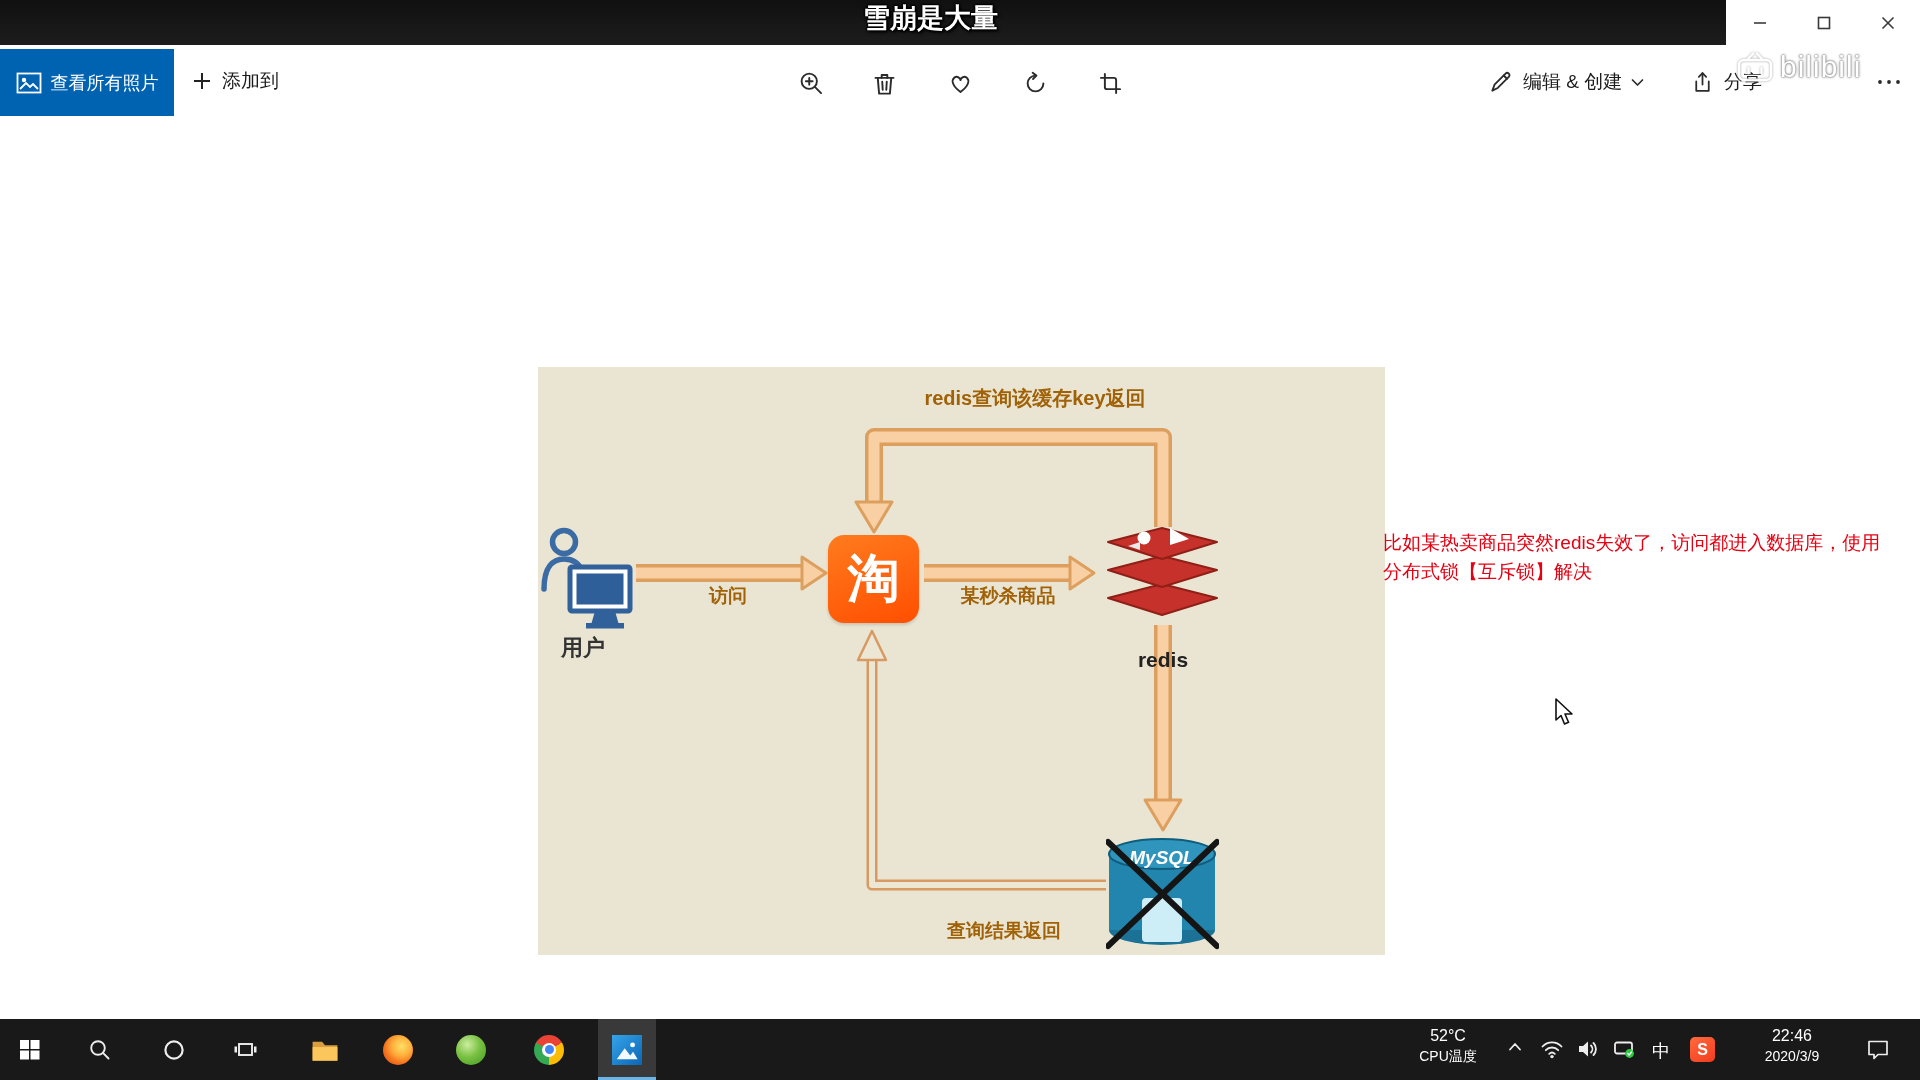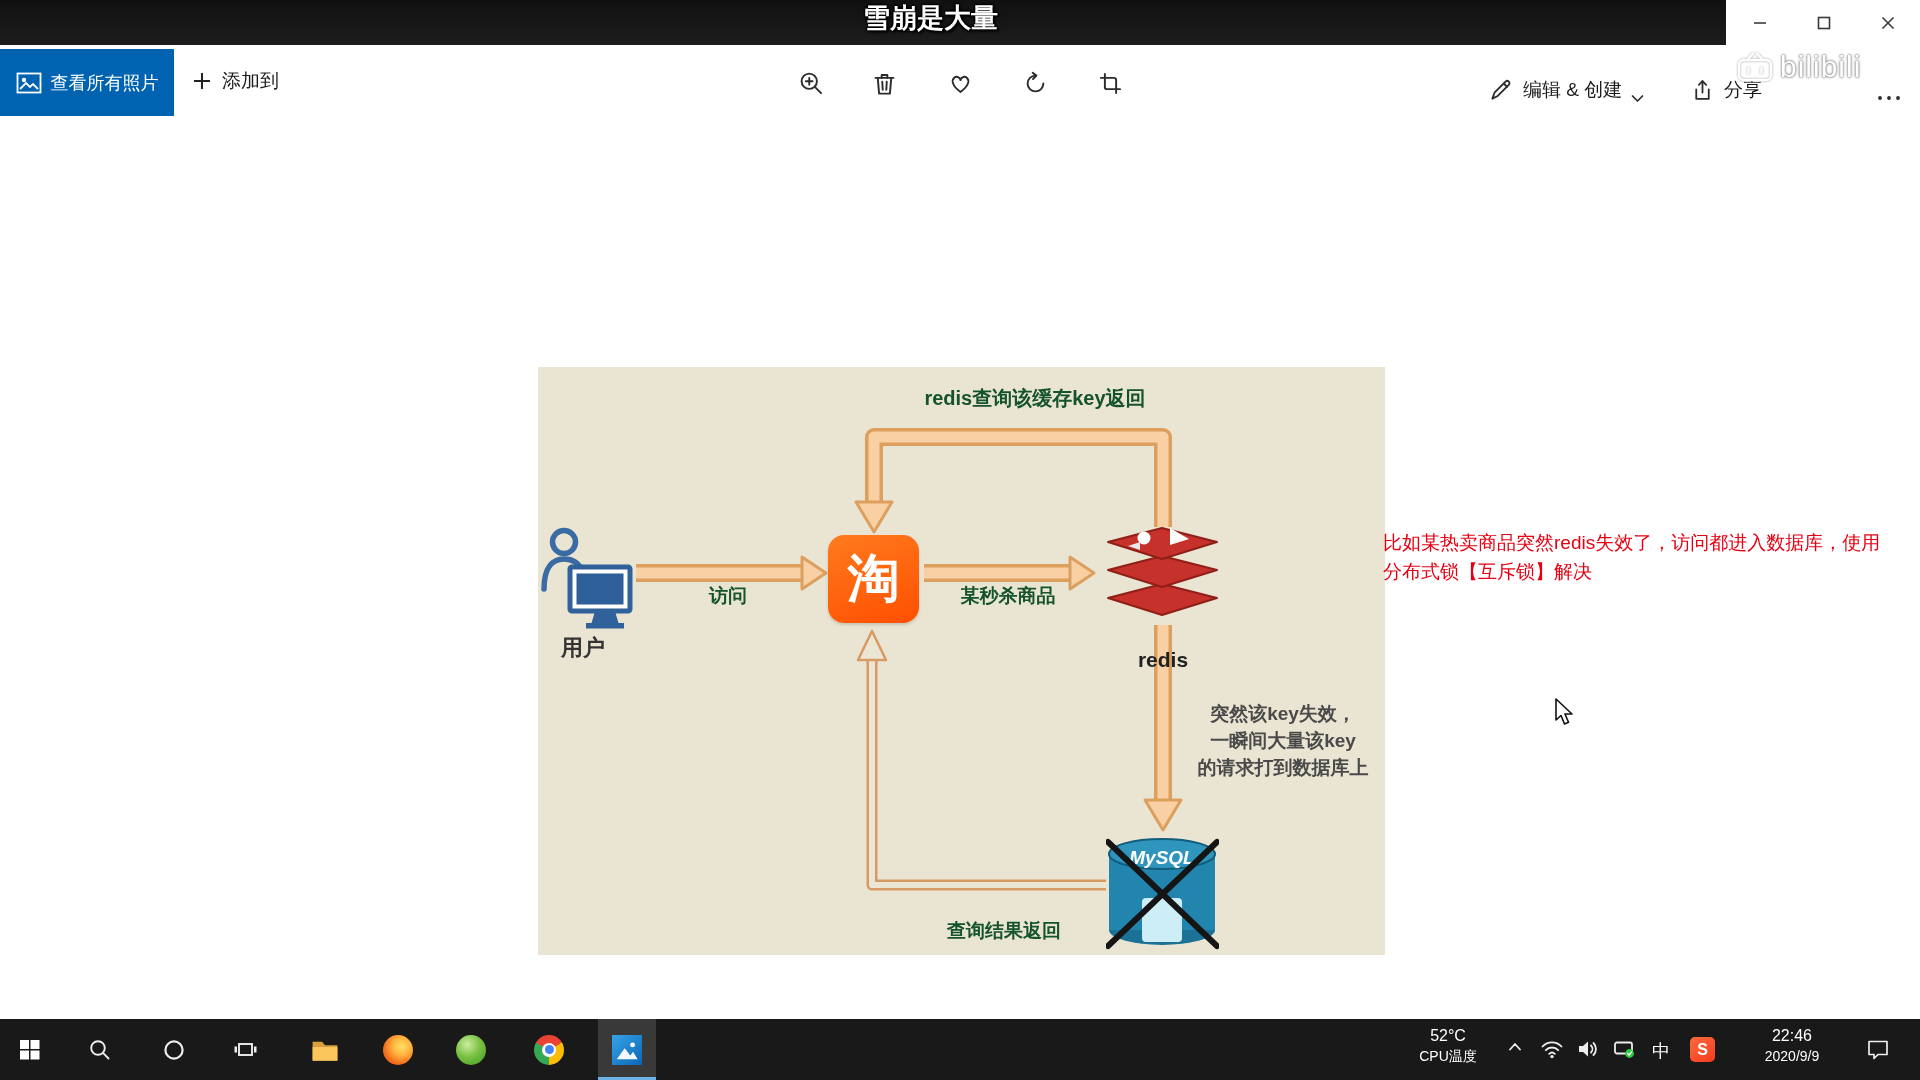--- a/index.html
+++ b/index.html
@@ -22,21 +22,21 @@
 
   
   .toolbar { position:absolute; top:45px; left:0; width:1920px; height:71px; background:#fff; }
   .btn-view-all { position:absolute; left:0; top:4px; width:174px; height:67px; background:#0063b1;
                   color:#fff; display:flex; align-items:center; justify-content:center; gap:9px; font-size:18px; }
   .btn-add { position:absolute; left:192px; top:0; height:71px; display:flex; align-items:center; gap:10px;
              font-size:19px; color:#1b1b1b; }
   .tool-ic { position:absolute; top:17px; width:42px; height:42px; display:flex; align-items:center; justify-content:center; }
   .tool-ic svg { stroke:#2b2b2b; fill:none; stroke-width:1.7; stroke-linecap:round; stroke-linejoin:round; }
   .t-zoom { left:790px; } .t-del { left:863px; } .t-heart { left:939px; } .t-rot { left:1014px; } .t-crop { left:1089px; }
-  .r-group { position:absolute; top:16px; height:42px; display:flex; align-items:flex-end; gap:9px; color:#1b1b1b; font-size:19px; }
+  .r-group { position:absolute; top:16px; height:42px; display:flex; align-items:center; gap:9px; color:#1b1b1b; font-size:19px; }
   .g-edit { left:1488px; } .g-share { left:1690px; } .g-more { left:1876px; }
   .r-group svg { stroke:#2b2b2b; fill:none; stroke-width:1.7; stroke-linecap:round; stroke-linejoin:round; }
 
   
   .watermark { position:absolute; left:1736px; top:50px; display:flex; align-items:center; gap:6px; z-index:30;
                color:#fff; opacity:.93; filter:drop-shadow(0 0 1px #9a9a9a); }
   .watermark .wm-text { font-size:30px; font-weight:normal; letter-spacing:1px;
                text-shadow:0 0 2px #8f8f8f,0 0 1px #777; }
 
   
@@ -44,21 +44,21 @@
 
   .photo { position:absolute; left:538px; top:251px; width:847px; height:588px; background:#eae5d2; }
   .arrows { position:absolute; left:0; top:0; }
   .a-out { fill:none; stroke:#dd9f5e; stroke-width:18; stroke-linejoin:round; }
   .a-in  { fill:none; stroke:#f8d0a4; stroke-width:11; stroke-linejoin:round; }
   .a-head{ fill:#f8d0a4; stroke:#dd9f5e; stroke-width:3; stroke-linejoin:round; }
   .r-out { fill:none; stroke:#d89a63; stroke-width:11; stroke-linejoin:round; }
   .r-in  { fill:none; stroke:#ece7d5; stroke-width:6;  stroke-linejoin:round; }
   .r-head{ fill:#ece7d5; stroke:#d89a63; stroke-width:2.5; stroke-linejoin:round; }
 
-  .dlabel { position:absolute; transform:translateX(-50%); font-weight:bold; color:#14532d; white-space:nowrap; }
+  .dlabel { position:absolute; transform:translateX(-50%); font-weight:bold; color:#a16207; white-space:nowrap; }
   .d-top    { left:497px; top:18px;  font-size:20px; }
   .d-user   { left:45px;  top:266px; font-size:22px; color:#333; }
   .d-visit  { left:190px; top:216px; font-size:19px; }
   .d-seck   { left:470px; top:216px; font-size:19px; }
   .d-redis  { left:625px; top:281px; font-size:21px; color:#222; }
   .d-return { left:466px; top:551px; font-size:19px; }
   .keyfail  { position:absolute; left:745px; top:333px; transform:translateX(-50%); text-align:center;
               font-weight:bold; font-size:19px; line-height:27px; color:#4a4a4a; white-space:nowrap; }
   .taobao { position:absolute; left:290px; top:168px; width:91px; height:88px; border-radius:16px;
             background:linear-gradient(160deg,#ff7b1e,#ff4f00); display:flex; align-items:center; justify-content:center;
@@ -266,25 +266,20 @@
       <svg class="redis-svg" width="125" height="100" viewBox="0 0 125 100">
         <polygon points="62,62 117,76 62,93 8,76" fill="#c6312b" stroke="#8f1f17" stroke-width="2" stroke-linejoin="round"></polygon>
         <polygon points="62,34 117,48 62,65 8,48" fill="#c6312b" stroke="#8f1f17" stroke-width="2" stroke-linejoin="round"></polygon>
         <polygon points="62,6 117,20 62,37 8,20" fill="#c6312b" stroke="#8f1f17" stroke-width="2" stroke-linejoin="round"></polygon>
         <circle cx="44" cy="16" r="6.5" fill="#fff"></circle>
         <polygon points="70,6 89,17 70,23" fill="#fff"></polygon>
         <polygon points="28,24 40,20 40,28" fill="#e8e8e8"></polygon>
       </svg>
       <div class="dlabel d-redis">redis</div>
 
-      <div class="keyfail">
-        <div>突然该key失效，</div>
-        <div>一瞬间大量该key</div>
-        <div>的请求打到数据库上</div>
-      </div>
 
       <svg class="mysql-svg" width="113" height="118" viewBox="0 0 113 118">
         <ellipse cx="56" cy="96" rx="53" ry="15" fill="#1c7296"></ellipse>
         <rect x="3" y="20" width="106" height="76" fill="#2285ad"></rect>
         <ellipse cx="56" cy="20" rx="53" ry="15" fill="#2f95bd" stroke="#115d7e" stroke-width="2"></ellipse>
         <rect x="36" y="64" width="40" height="44" rx="4" fill="#cdeef7"></rect>
         <text x="56" y="30" text-anchor="middle" font-size="19" font-weight="bold" font-style="italic" font-family="Liberation Sans, sans-serif" fill="#ffffff">MySQL</text>
         <line x1="2" y1="8" x2="111" y2="112" stroke="#151515" stroke-width="6" stroke-linecap="round"></line>
         <line x1="111" y1="8" x2="2" y2="112" stroke="#151515" stroke-width="6" stroke-linecap="round"></line>
       </svg>
@@ -385,21 +380,21 @@
       </svg>
     </button>
     <button class="tray-item tr-ime">
       <span>中</span>
     </button>
     <button class="tray-item tr-sogou">
       <span>S</span>
     </button>
     <button class="tray-item clock">
       <div class="l1">22:46</div>
-      <div class="l2">2020/9/9</div>
+      <div class="l2">2020/3/9</div>
     </button>
     <button class="tray-item tr-ac">
       <svg width="24" height="23" viewBox="0 0 24 23">
         <path d="M3 3.5 H21 V16.5 H12 L8 20.5 V16.5 H3 Z" fill="none" stroke-width="1.7"></path>
       </svg>
     </button>
   </div>
 
 </div>
 

